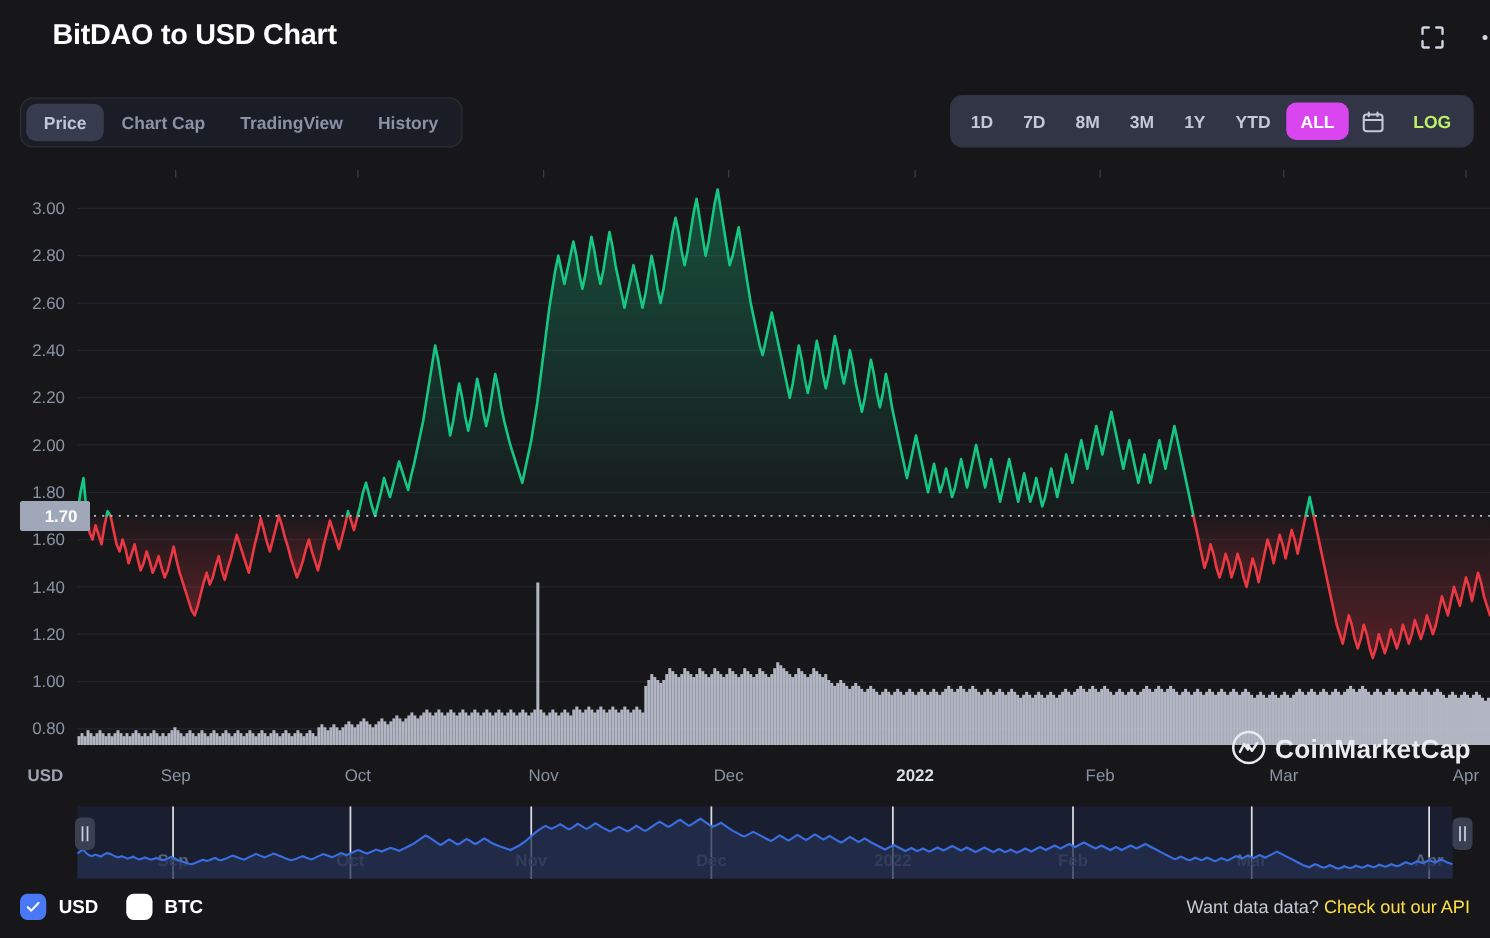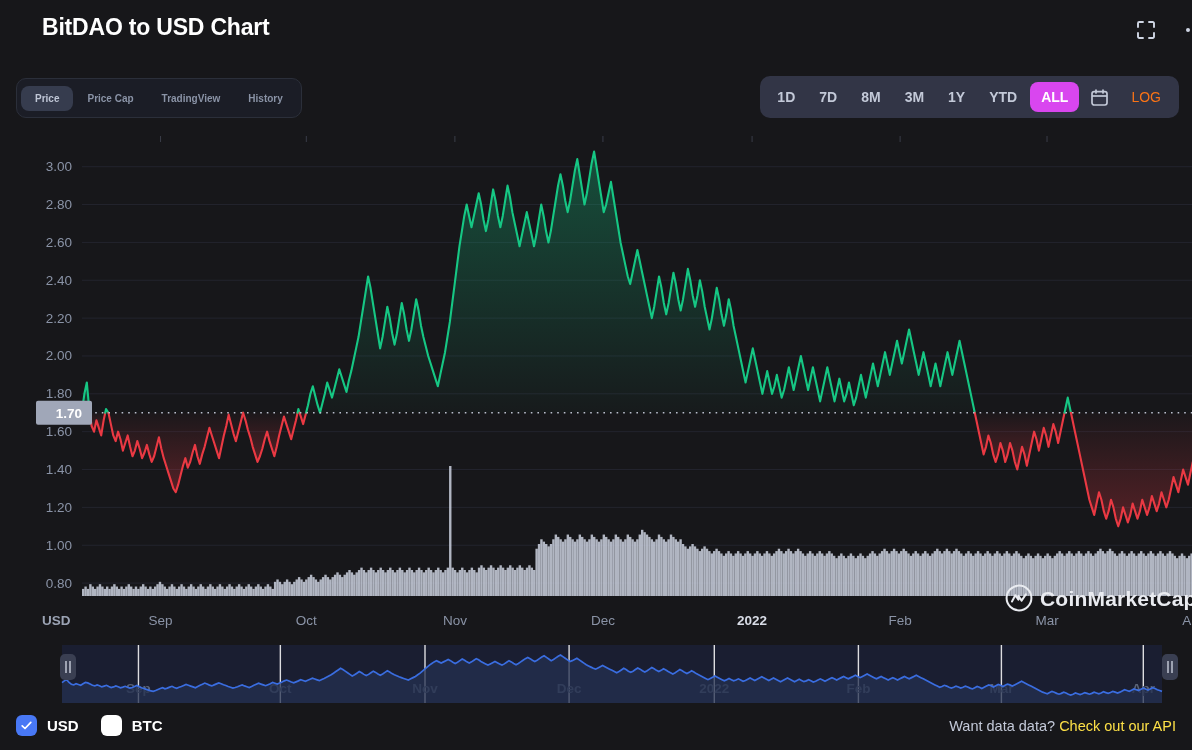--- a/index.html
+++ b/index.html
@@ -24,41 +24,41 @@
   .dots i { width: 4px; height: 4px; border-radius: 50%; background: #CFD6E4; display: block; }
 
   
   .tabs {
     position: absolute; left: 16px; top: 78px; height: 40px;
     border: 1px solid #2B2F3A; border-radius: 10px;
     display: flex; align-items: center; padding: 4px;
     background: #1B1D26;
   }
   .tab {
-    font-size: 10px; font-weight: bold; color: #8A93A6;
+    font-size: 14px; font-weight: bold; color: #8A93A6;
     padding: 7px 14px; border-radius: 8px; cursor: pointer; white-space: nowrap;
   }
   .tab.active { background: #363C4E; color: #BFC6D6; }
 
   
   .range-bar {
     position: absolute; right: 13px; top: 76px; height: 42px;
     background: #323546; border-radius: 10px;
     display: flex; align-items: center; padding: 4px 6px; gap: 2px;
   }
   .range-btn {
     font-size: 14px; font-weight: bold; color: #C3C9D8;
     padding: 7px 11px; border-radius: 8px; cursor: pointer;
   }
   .range-btn.active { background: #d946ef; color: #FFFFFF; }
   .cal-btn { width: 36px; display: flex; align-items: center; justify-content: center; cursor: pointer; }
-  .log-btn { font-size: 14px; font-weight: normal; color: #f97316; padding: 7px 12px; cursor: pointer; }
+  .log-btn { font-size: 14px; font-weight: bold; color: #bef264; padding: 7px 12px; cursor: pointer; }
 
   
-  .chart-wrap { position: absolute; left: 0; top: 130px; width: 1044px; height: 510px; padding-left: 20px; }
+  .chart-wrap { position: absolute; left: 0; top: 130px; width: 1044px; height: 510px; }
   .chart-svg { display: block; }
 
   .ylabel {
     font-family: "Liberation Sans", sans-serif; font-size: 13.5px;
     fill: #8A93A6; text-anchor: end; font-weight: normal;
   }
   .xlabel {
     font-family: "Liberation Sans", sans-serif; font-size: 13.5px;
     fill: #8A93A6; text-anchor: middle;
   }
@@ -116,21 +116,21 @@
           <i></i>
             <i></i>
             <i></i>
         </span>
       </div>
     </div>
   </div>
 
   <div class="tabs">
     <div class="tab active">Price</div>
-    <div class="tab">Price Cap</div>
+    <div class="tab">Chart Cap</div>
     <div class="tab">TradingView</div>
     <div class="tab">History</div>
   </div>
 
   <div class="range-bar">
     <div class="range-btn">1D</div>
     <div class="range-btn">7D</div>
     <div class="range-btn">8M</div>
     <div class="range-btn">3M</div>
     <div class="range-btn">1Y</div>

